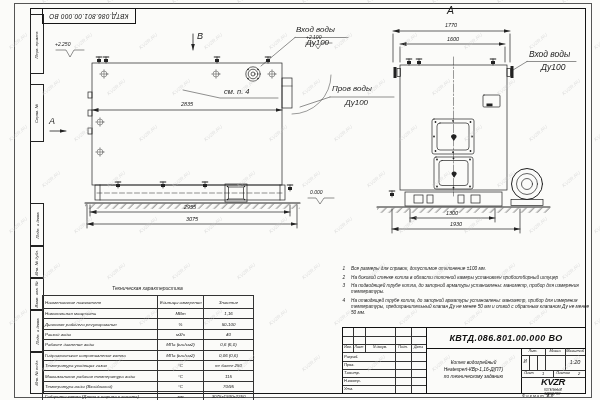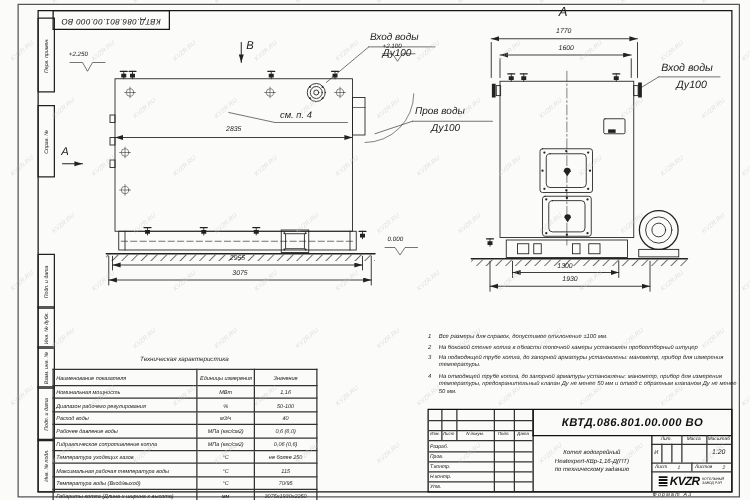--- a/index.html
+++ b/index.html
@@ -29,21 +29,21 @@
       z-index:3;font-style:italic;color:#111;}
   .vl{position:absolute;width:0.7px;background:#333;}
   .hl{position:absolute;height:0.7px;background:#333;}
   .tb .tx{position:absolute;font-size:4px;line-height:1;white-space:nowrap;}
   .docnum{position:absolute;left:83px;top:0;width:158px;height:20px;border-left:1px solid #111;
       border-bottom:1px solid #111;display:flex;align-items:center;justify-content:center;
       font-size:9px;font-weight:bold;letter-spacing:.4px;}
   .desc{position:absolute;left:83px;top:20px;width:95px;height:45px;display:flex;flex-direction:column;
       align-items:center;justify-content:center;font-size:4.8px;line-height:1.45;text-align:center;}
   .logo{position:absolute;left:179px;top:50px;width:62px;height:14px;display:flex;align-items:center;
-      justify-content:center;gap:2px;}
+      justify-content:center;gap:2px;flex-direction:column;}
   .logomark{width:7px;height:8px;background:repeating-linear-gradient(#111 0 1.6px,#fff 1.6px 2.4px);}
   .logotxt{font-size:9.5px;font-weight:bold;font-style:italic;letter-spacing:-0.5px;color:#111;}
   .logosub{display:flex;flex-direction:column;font-size:2.8px;line-height:1.2;color:#111;}
   .fmt{position:absolute;left:522px;top:393px;font-size:4.2px;font-style:italic;color:#222;z-index:3;letter-spacing:1px;}
   .wm{position:absolute;left:0;top:0;width:600px;height:400px;z-index:5;pointer-events:none;overflow:hidden;}
   .wm span{position:absolute;transform:rotate(-40deg);font-size:5px;font-style:italic;color:#c9c9c9;opacity:.55;}
 </style>
 </head>
 <body>
 

